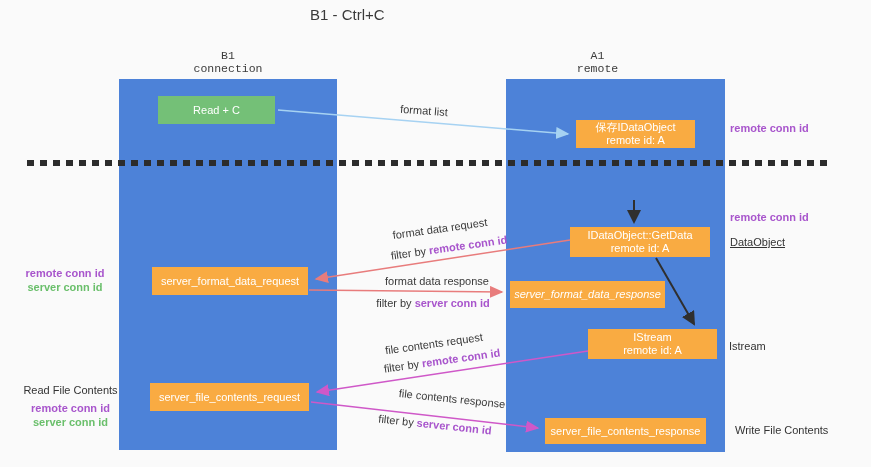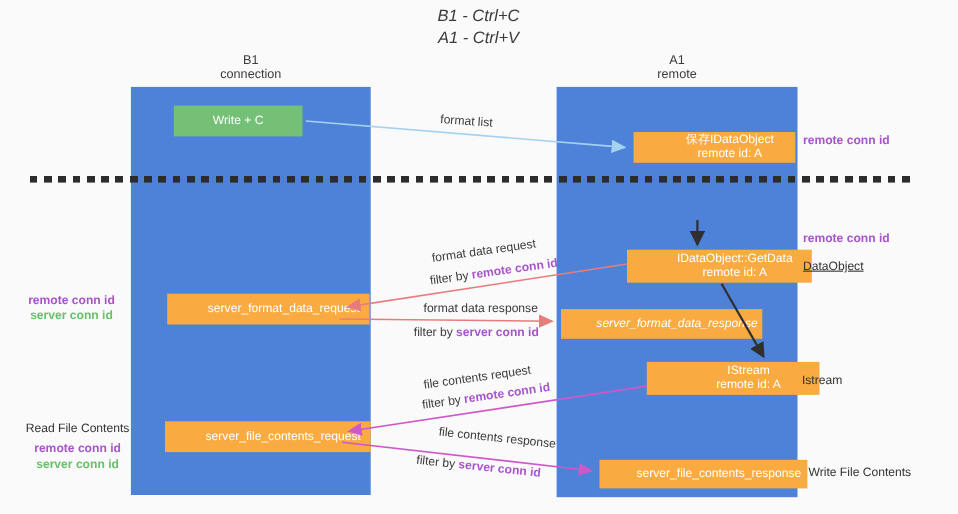--- a/index.html
+++ b/index.html
@@ -3,37 +3,37 @@
 <meta charset="utf-8">
 <style>
   html,body{margin:0;padding:0;background:#e9e9e9;}
   #stage{
     position:relative;width:871px;height:467px;background:#fafafa;
     font-family:"Liberation Sans","DejaVu Sans",sans-serif;
     overflow:hidden;margin:0 auto;
   }
   .abs{position:absolute;}
   .title{
-    left:310px;top:5px;width:250px;text-align:center;
-    font-size:15px;line-height:20px;color:#3a3a3a;font-style:italic;
+    left:310px;top:5px;width:250px;
+    font-size:15px;line-height:20px;color:#3a3a3a;
   }
   .lane-header{
-    top:49px;text-align:center;font-size:11.5px;line-height:13px;color:#3c3c3c;
+    top:49px;text-align:center;font-size:11.5px;line-height:13px;color:#3c3c3c;font-family:Liberation Mono, monospace;
   }
   .lane-rect{background:var(--lane-blue,#4d82d8);}
   .dashed{
     left:27px;top:160px;width:803px;height:6px;
     background:repeating-linear-gradient(90deg,#2c2c2c 0 7px,transparent 7px 13px);
   }
   .node{
     display:flex;flex-direction:column;align-items:center;justify-content:center;
     color:#ffffff;text-align:center;font-size:11px;line-height:13px;
   }
   .node.green{background:var(--node-green,#74c077);}
-  .node.orange{background:var(--node-orange,#f9ab42);padding-left:28px;}
+  .node.orange{background:var(--node-orange,#f9ab42);}
   .side-label{font-size:11px;line-height:13px;color:#333;white-space:nowrap;}
   .purple{color:var(--text-purple,#a855cc);font-weight:bold;}
   .greentext{color:var(--text-green,#6abf6b);font-weight:bold;}
   .conn-group{text-align:center;font-size:11px;line-height:14px;white-space:nowrap;}
   .arrow-label{
     transform:translate(-50%,-50%) rotate(var(--rot,0deg));
     font-size:11px;line-height:13px;color:#3a3a3a;white-space:nowrap;text-align:center;
   }
   .filter-prefix{margin-right:3px;color:#3a3a3a;font-weight:normal;}
   svg.arrows{left:0;top:0;pointer-events:none;}
@@ -46,39 +46,38 @@
   .fl-magenta{fill:var(--arrow-magenta,#cf58c8);}
   .fl-black{fill:var(--arrow-black,#2f2f2f);}
 </style>
 </head>
 <body>
 
 <div id="stage">
 
   <div class="abs title">
     <div>B1 - Ctrl+C</div>
-    <div>A1 - Ctrl+V</div>
   </div>
 
   <div class="abs lane-header" style="left:119px;width:218px;">
     <div>B1</div>
     <div>connection</div>
   </div>
-  <div class="abs lane-header" style="left:506px;width:219px;">
+  <div class="abs lane-header" style="left:488px;width:219px;">
     <div>A1</div>
     <div>remote</div>
   </div>
 
   <div class="abs lane-rect" style="left:119px;top:79px;width:218px;height:371px;"></div>
   <div class="abs lane-rect" style="left:506px;top:79px;width:219px;height:373px;"></div>
 
   <div class="abs dashed"></div>
 
   <div class="abs node green" style="left:158px;top:96px;width:117px;height:28px;">
-    <span>Write + C</span>
+    <span>Read + C</span>
   </div>
 
   <div class="abs node orange" style="left:576px;top:120px;width:119px;height:28px;">
     <span>保存IDataObject</span>
     <span>remote id: A</span>
   </div>
 
 
   <div class="abs node orange" style="left:570px;top:227px;width:140px;height:30px;">
     <span>IDataObject::GetData</span>

